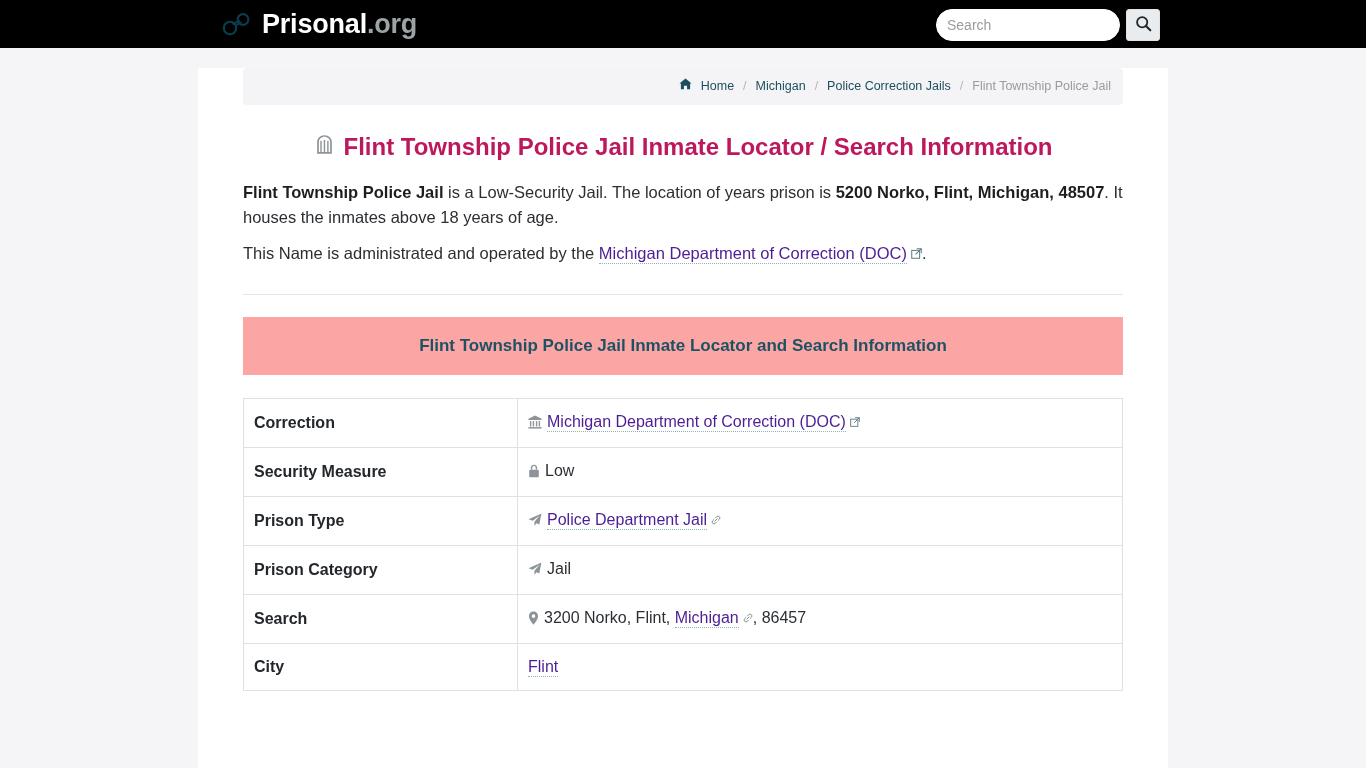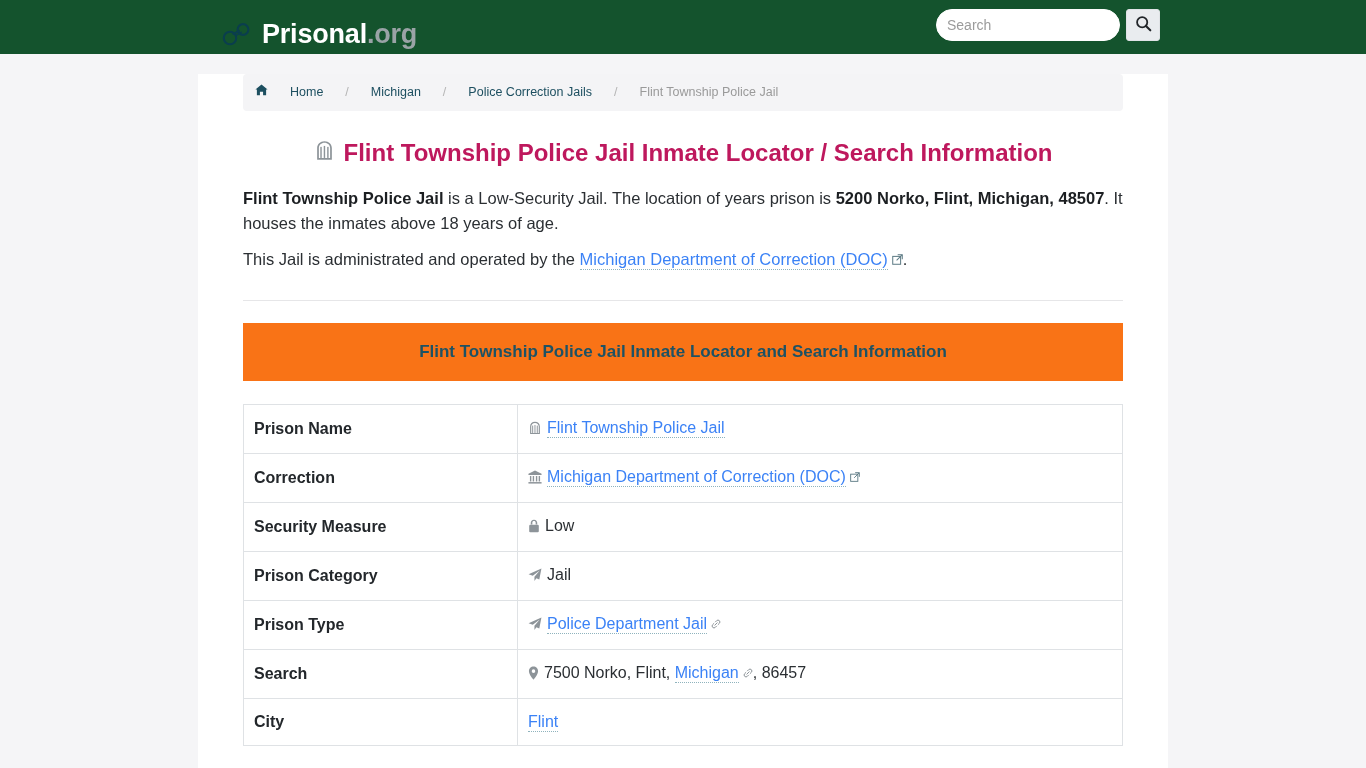--- a/index.html
+++ b/index.html
@@ -11,24 +11,24 @@
     overflow: hidden;
     background: #f5f5f7;
     font-family: "Liberation Sans", sans-serif;
     color: #212529;
     font-size: 16px;
     line-height: 1.5;
   }
 
   
   .site-header {
-    height: 54px;
-    background: #14532d;
-    display: flex;
-    align-items: flex-end;
+    height: 48px;
+    background: #000000;
+    display: flex;
+    align-items: center;
     padding: 0 216px 0 0;
     position: relative;
   }
   .brand {
     display: flex;
     align-items: center;
     gap: 10px;
     margin-left: 222px;
     text-decoration: none;
   }
@@ -90,21 +90,22 @@
   .breadcrumb {
     background: #f4f4f6;
     border-radius: 4px;
     padding: 9px 12px;
     margin-top: 20px;
     font-size: 12.5px;
     color: #9a9a9a;
     display: flex;
     align-items: center;
     flex-wrap: nowrap;
-    gap: 17px;
+    gap: 4px;
+    justify-content: flex-end;
   }
   .breadcrumb a {
     color: #1d4f60;
     text-decoration: none;
   }
   .crumb-sep { color: #b5b5b5; padding: 0 5px; }
   .home-icon { margin-right: 5px; vertical-align: -2px; }
 
   
   h1.page-title {
@@ -123,35 +124,35 @@
   
   p.body-copy {
     font-size: 16.5px;
     color: #2b2f33;
     margin: 0 0 12px 0;
     line-height: 1.5;
   }
   p.body-copy b { font-weight: 700; color: #1c1f22; }
 
   a.dotted-link {
-    color: #3b82f6;
+    color: #4c1d95;
     text-decoration: none;
     border-bottom: 1px dotted #8fb3bd;
     padding-bottom: 1px;
   }
 
   hr.section-rule {
     border: none;
     border-top: 1px solid #e6e6e8;
     margin: 28px 0 0 0;
   }
 
   
   .table-caption {
-    background: #f97316;
+    background: #fca5a5;
     color: #1d5264;
     font-weight: 700;
     font-size: 17px;
     text-align: center;
     padding: 16px 10px;
     margin-top: 22px;
   }
   table.info-table {
     width: 100%;
     border-collapse: collapse;
@@ -245,46 +246,33 @@
       </span>
       <span>Flint Township Police Jail Inmate Locator / Search Information</span>
     </h1>
 
     <p class="body-copy">
       <b>Flint Township Police Jail</b><span> is a Low-Security Jail. The location of years prison is </span><b>5200 Norko, Flint, Michigan, 48507</b><span>. It houses the inmates above 18 years of age.</span>
     </p>
 
 
     <p class="body-copy">
-      <span>This Jail is administrated and operated by the </span><a class="dotted-link" href="#">Michigan Department of Correction (DOC)</a><span class="link-mini-icon"><svg width="11" height="11" viewBox="0 0 12 12" fill="none" stroke="#5c7a84" stroke-width="1.1">
+      <span>This Name is administrated and operated by the </span><a class="dotted-link" href="#">Michigan Department of Correction (DOC)</a><span class="link-mini-icon"><svg width="11" height="11" viewBox="0 0 12 12" fill="none" stroke="#5c7a84" stroke-width="1.1">
             <rect x="0.8" y="2.6" width="8.6" height="8.6"></rect>
             <path d="M6.2 0.8 L11.2 0.8 L11.2 5.8"></path>
             <path d="M5.0 7.0 L11.0 1.0"></path>
           </svg></span><span>.</span>
     </p>
 
     <hr class="section-rule">
 
     <div class="table-caption">Flint Township Police Jail Inmate Locator and Search Information</div>
 
     <table class="info-table">
       <tbody>
-        <tr>
-          <th>Prison Name</th>
-          <td>
-            <span class="cell-icon">
-              <svg width="14" height="14" viewBox="0 0 22 22" fill="#8d9499">
-                <path d="M11 1.2 C6.4 1.2 3.3 4.4 3.3 8.6 L3.3 20.6 L18.7 20.6 L18.7 8.6 C18.7 4.4 15.6 1.2 11 1.2 Z M11 3.0 C14.4 3.0 16.9 5.4 16.9 8.6 L16.9 18.8 L5.1 18.8 L5.1 8.6 C5.1 5.4 7.6 3.0 11 3.0 Z"></path>
-                <rect x="6.6" y="7.2" width="1.5" height="11.6"></rect>
-                <rect x="10.2" y="6.2" width="1.5" height="12.6"></rect>
-                <rect x="13.8" y="7.2" width="1.5" height="11.6"></rect>
-              </svg>
-            </span><a class="dotted-link" href="#">Flint Township Police Jail</a>
-          </td>
-        </tr>
 
         <tr>
           <th>Correction</th>
           <td>
             <span class="cell-icon">
               <svg width="14" height="14" viewBox="0 0 16 16" fill="#8d9499">
                 <path d="M8 0.6 L0.5 4.4 L0.5 5.8 L15.5 5.8 L15.5 4.4 Z"></path>
                 <rect x="2.2" y="6.9" width="1.6" height="6.2"></rect>
                 <rect x="5.4" y="6.9" width="1.6" height="6.2"></rect>
                 <rect x="9.0" y="6.9" width="1.6" height="6.2"></rect>
@@ -305,53 +293,53 @@
             <span class="cell-icon">
               <svg width="12" height="14" viewBox="0 0 13 15" fill="#8d9499">
                 <path d="M6.5 0.6 C4.3 0.6 3.0 2.1 3.0 4.0 L3.0 6.0 L4.7 6.0 L4.7 4.0 C4.7 2.9 5.4 2.2 6.5 2.2 C7.6 2.2 8.3 2.9 8.3 4.0 L8.3 6.0 L10.0 6.0 L10.0 4.0 C10.0 2.1 8.7 0.6 6.5 0.6 Z"></path>
                 <rect x="1.3" y="6.2" width="10.4" height="8.2" rx="1.2"></rect>
               </svg>
             </span><span>Low</span>
           </td>
         </tr>
 
         <tr>
-          <th>Prison Category</th>
-          <td>
-            <span class="cell-icon">
-              <svg width="14" height="14" viewBox="0 0 15 15" fill="#8d9499">
-                <path d="M14.4 0.6 L0.6 6.6 L5.1 8.4 L12.6 2.6 L6.9 9.5 L6.9 13.8 L9.0 10.9 L12.1 12.2 Z"></path>
-              </svg>
-            </span><span>Jail</span>
-          </td>
-        </tr>
-
-        <tr>
           <th>Prison Type</th>
           <td>
             <span class="cell-icon">
               <svg width="14" height="14" viewBox="0 0 15 15" fill="#8d9499">
                 <path d="M14.4 0.6 L0.6 6.6 L5.1 8.4 L12.6 2.6 L6.9 9.5 L6.9 13.8 L9.0 10.9 L12.1 12.2 Z"></path>
               </svg>
             </span><a class="dotted-link" href="#">Police Department Jail</a><span class="link-mini-icon"><svg width="10" height="10" viewBox="0 0 12 12" fill="none" stroke="#8d9499" stroke-width="1.2" stroke-linecap="round">
                   <path d="M4.6 7.4 L7.4 4.6"></path>
                   <path d="M6.6 8.6 L5.2 10.0 A2.0 2.0 0 0 1 2.0 6.8 L3.4 5.4"></path>
                   <path d="M5.4 3.4 L6.8 2.0 A2.0 2.0 0 0 1 10.0 5.2 L8.6 6.6"></path>
                 </svg></span>
           </td>
         </tr>
 
         <tr>
+          <th>Prison Category</th>
+          <td>
+            <span class="cell-icon">
+              <svg width="14" height="14" viewBox="0 0 15 15" fill="#8d9499">
+                <path d="M14.4 0.6 L0.6 6.6 L5.1 8.4 L12.6 2.6 L6.9 9.5 L6.9 13.8 L9.0 10.9 L12.1 12.2 Z"></path>
+              </svg>
+            </span><span>Jail</span>
+          </td>
+        </tr>
+
+        <tr>
           <th>Search</th>
           <td>
             <span class="cell-icon">
               <svg width="11" height="14" viewBox="0 0 11 15" fill="#8d9499">
                 <path d="M5.5 0.6 C2.8 0.6 0.6 2.8 0.6 5.5 C0.6 9.2 5.5 14.5 5.5 14.5 C5.5 14.5 10.4 9.2 10.4 5.5 C10.4 2.8 8.2 0.6 5.5 0.6 Z M5.5 7.4 A1.9 1.9 0 1 1 5.5 3.6 A1.9 1.9 0 0 1 5.5 7.4 Z"></path>
               </svg>
-            </span><span>7500 Norko, Flint, </span><a class="dotted-link" href="#">Michigan</a><span class="link-mini-icon"><svg width="10" height="10" viewBox="0 0 12 12" fill="none" stroke="#8d9499" stroke-width="1.2" stroke-linecap="round">
+            </span><span>3200 Norko, Flint, </span><a class="dotted-link" href="#">Michigan</a><span class="link-mini-icon"><svg width="10" height="10" viewBox="0 0 12 12" fill="none" stroke="#8d9499" stroke-width="1.2" stroke-linecap="round">
                   <path d="M4.6 7.4 L7.4 4.6"></path>
                   <path d="M6.6 8.6 L5.2 10.0 A2.0 2.0 0 0 1 2.0 6.8 L3.4 5.4"></path>
                   <path d="M5.4 3.4 L6.8 2.0 A2.0 2.0 0 0 1 10.0 5.2 L8.6 6.6"></path>
                 </svg></span><span>, 86457</span>
           </td>
         </tr>
 
         <tr>
           <th>City</th>
           <td>

